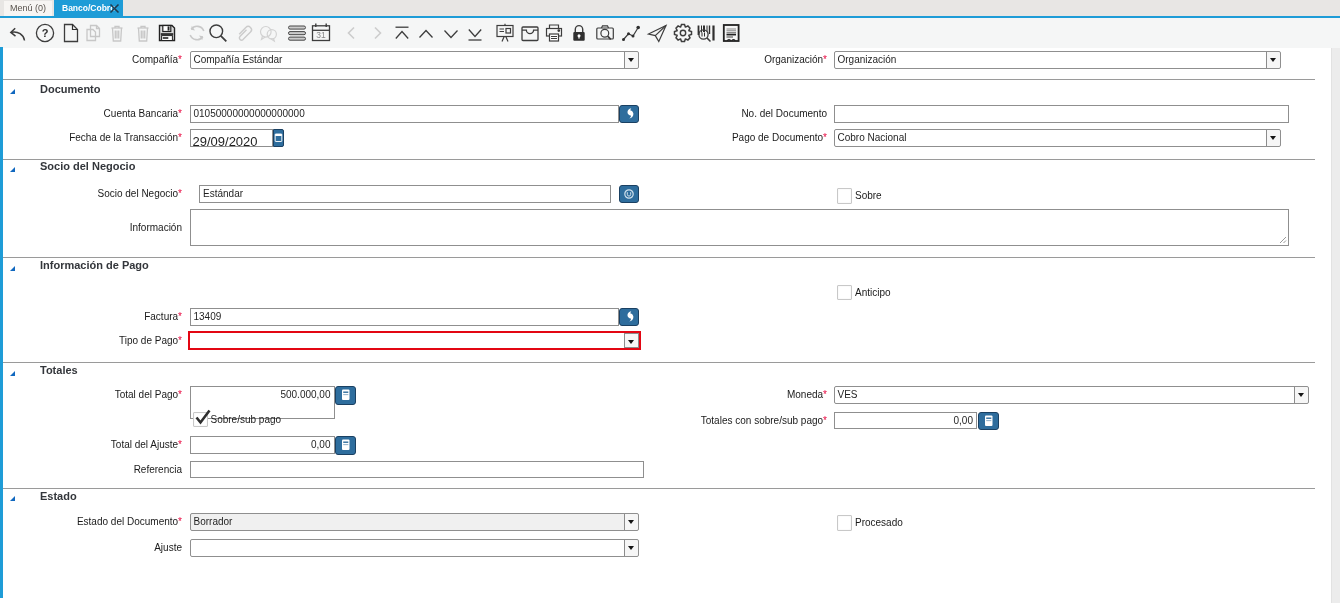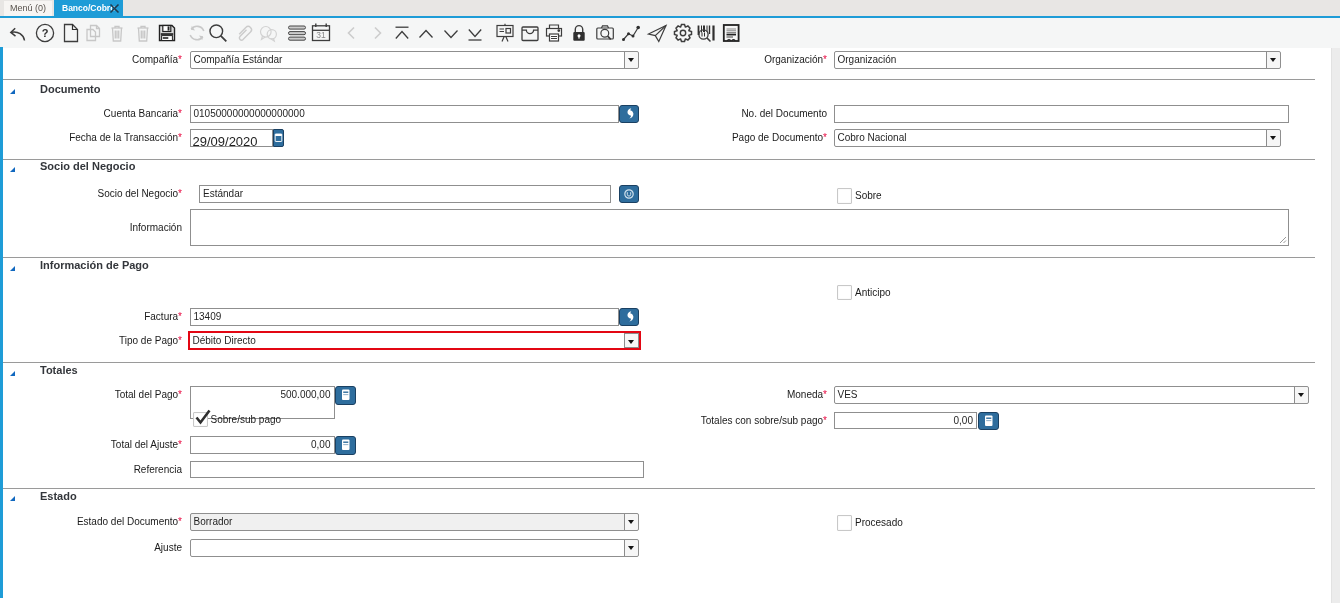--- a/index.html
+++ b/index.html
@@ -277,21 +277,20 @@
 <div class="cl" style="left:855px;top:284.5px;line-height:15.5px">Anticipo</div>
 
 <div class="lb l1" style="top:308px;line-height:17.5px"><span class="u">Factura</span><span class="ast">*</span></div>
 <div class="tb" style="left:189.5px;top:308px;width:429px;height:17.5px;line-height:15.5px">13409</div>
 <div class="bb" style="left:618.5px;top:308px;width:20.5px;height:18px"><svg width="18" height="16" viewBox="0 0 18 16">
       <path d="M11.3 2.2c-2.4.3-4 2.2-3.8 4.3.2 1.8 1.7 3 3.4 2.9.2 1.4-.5 2.5-1.8 3.2 2.6-.2 4.4-2.3 4.3-4.8-.1-1.8-1.3-3.2-3-3.4 0-.8.3-1.6.9-2.2z" fill="#fff"></path>
     </svg></div>
 
 <div class="lb l1" style="top:330.5px;line-height:19px">Tipo de Pago<span class="ast">*</span></div>
 <div class="redbox" style="left:187.5px;top:330.5px;width:453px;height:19px">
-  <div style="position:absolute;left:0;top:0;width:449px;height:15px;font-size:10px;color:#1f1f1f;line-height:15px;padding-left:3px">Débito Directo</div>
   <div class="dd" style="right:0;top:0;bottom:0;border-radius:0"></div>
 </div>
 
 <div class="dv" style="top:362.3px"></div>
 <div class="tri" style="top:370.5px"></div>
 <div class="sh" style="top:363.9px">Totales</div>
 
 <div class="lb l1" style="top:386px;line-height:17.5px">Total del Pago<span class="ast">*</span></div>
 <div class="tb rt" style="left:189.5px;top:386px;width:145px;height:33px;line-height:15.5px">500.000,00</div>
 <div class="bb" style="left:334.5px;top:386px;width:21px;height:18.5px"><svg width="19" height="16" viewBox="0 0 19 16">

